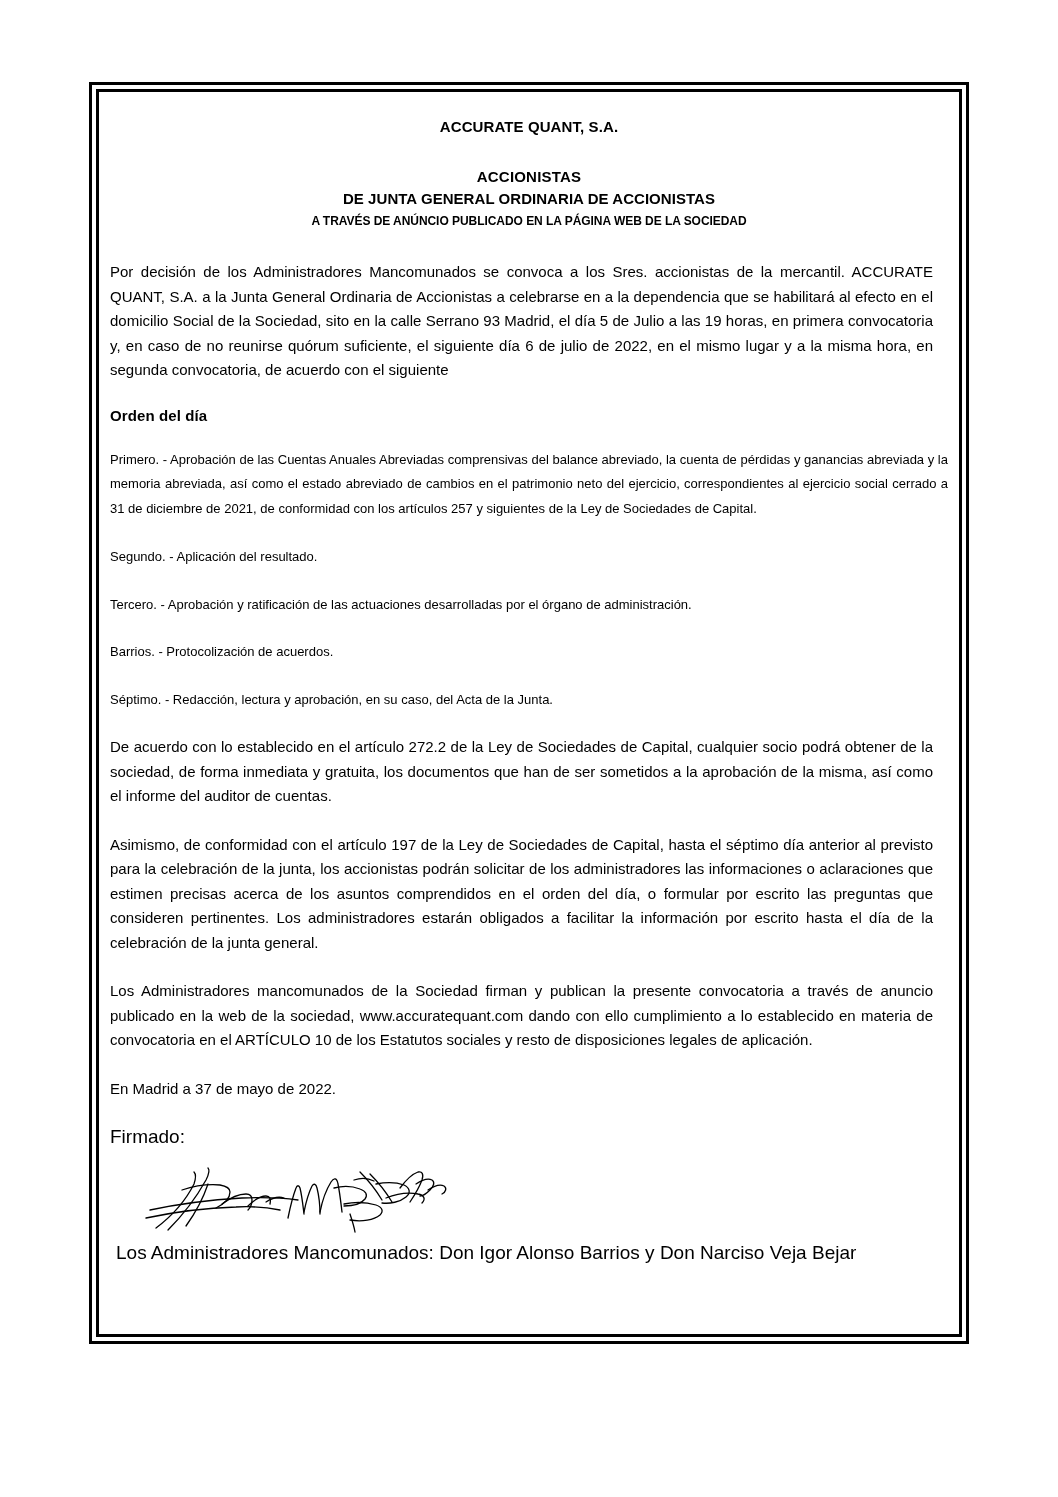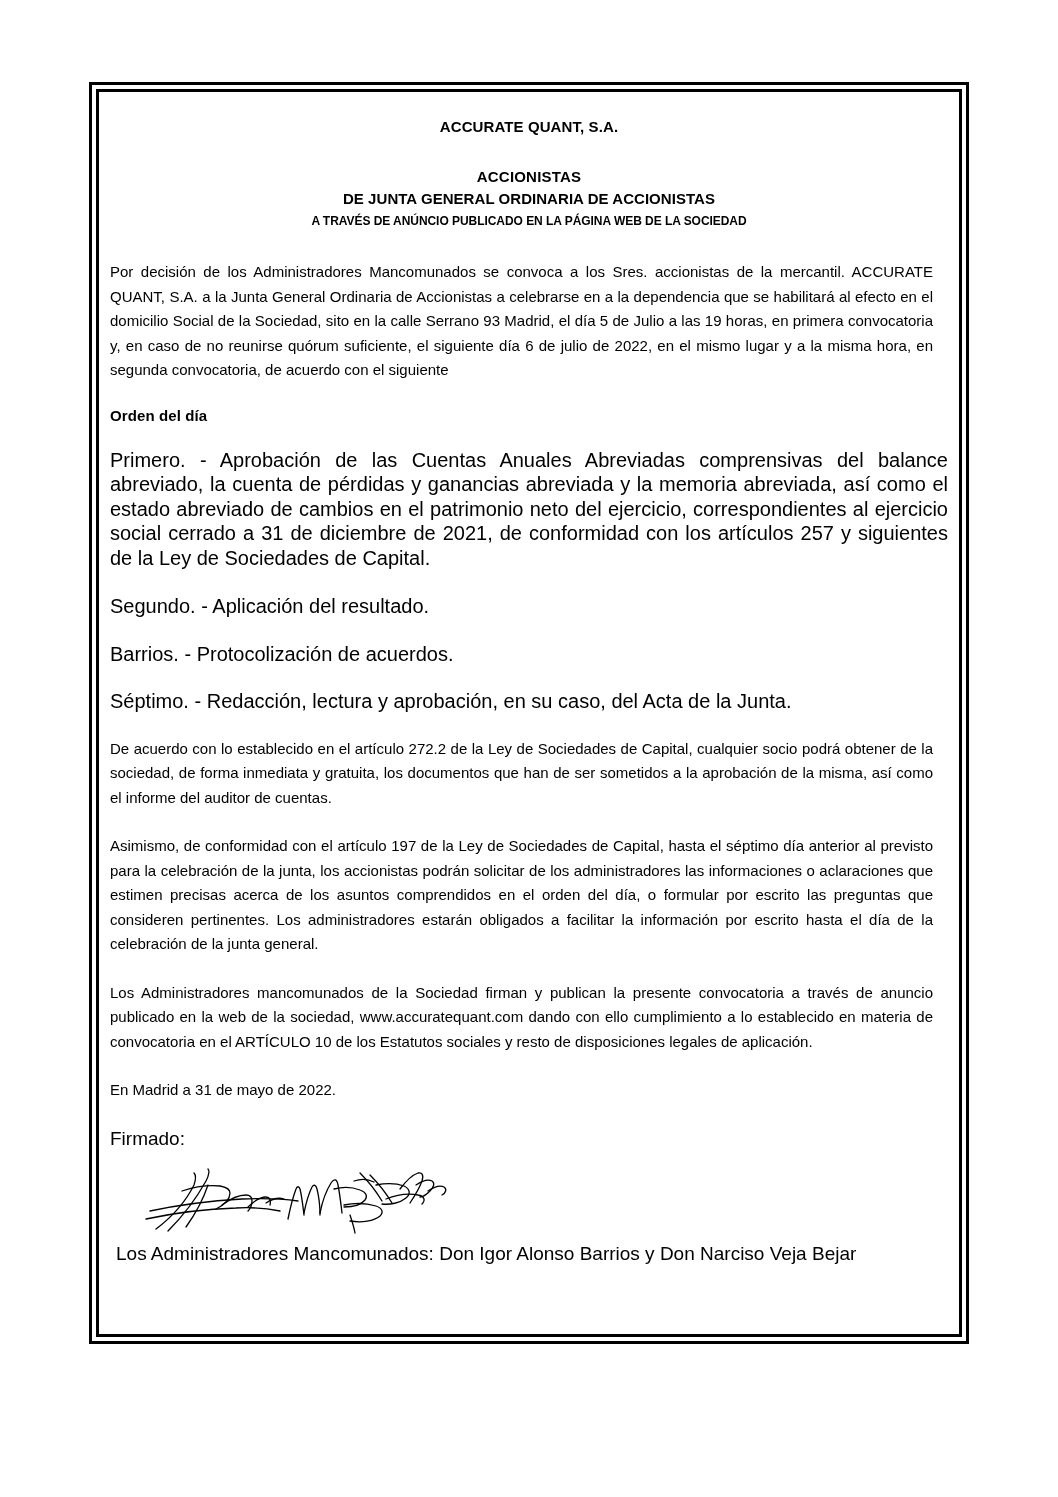--- a/index.html
+++ b/index.html
@@ -92,21 +92,21 @@
     text-align: left;
     font-weight: bold;
     font-size: 15px;
     margin: 0 0 24px 0;
     letter-spacing: 0.1px;
   }
 
   p.agenda-item {
     text-align: justify;
     text-align-last: left;
-    font-size: 20px;
+    font-size: 13px;
     line-height: 24.5px;
     margin: 12px 0 24px 0;
   }
   p.agenda-item.tight {
     margin-bottom: 23px;
   }
 
   p.plain {
     text-align: left;
     font-size: 15px;
@@ -157,33 +157,34 @@
     </div>
 
     <p class="body-par last-line-left">Por decisión de los Administradores Mancomunados se convoca a los Sres. accionistas de la mercantil. ACCURATE QUANT, S.A. a la Junta General Ordinaria de Accionistas a celebrarse en a la dependencia que se habilitará al efecto en el domicilio Social de la Sociedad, sito en la calle Serrano 93 Madrid, el día 5 de Julio a las 19 horas, en primera convocatoria y, en caso de no reunirse quórum suficiente, el siguiente día 6 de julio de 2022, en el mismo lugar y a la misma hora, en segunda convocatoria, de acuerdo con el siguiente</p>
 
     <div class="orden-heading">Orden del día</div>
 
     <p class="agenda-item">Primero. - Aprobación de las Cuentas Anuales Abreviadas comprensivas del balance abreviado, la cuenta de pérdidas y ganancias abreviada y la memoria abreviada, así como el estado abreviado de cambios en el patrimonio neto del ejercicio, correspondientes al ejercicio social cerrado a 31 de diciembre de 2021, de conformidad con los artículos 257 y siguientes de la Ley de Sociedades de Capital.</p>
 
     <p class="agenda-item tight">Segundo. - Aplicación del resultado.</p>
 
+    <p class="agenda-item tight">Tercero. - Aprobación y ratificación de las actuaciones desarrolladas por el órgano de administración.</p>
 
     <p class="agenda-item tight">Barrios. - Protocolización de acuerdos.</p>
 
 
     <p class="agenda-item tight">Séptimo. - Redacción, lectura y aprobación, en su caso, del Acta de la Junta.</p>
 
     <p class="body-par last-line-left">De acuerdo con lo establecido en el artículo 272.2 de la Ley de Sociedades de Capital, cualquier socio podrá obtener de la sociedad, de forma inmediata y gratuita, los documentos que han de ser sometidos a la aprobación de la misma, así como el informe del auditor de cuentas.</p>
 
     <p class="body-par last-line-left">Asimismo, de conformidad con el artículo 197 de la Ley de Sociedades de Capital,    hasta el séptimo día anterior al previsto para la celebración de la junta, los accionistas podrán solicitar de los administradores las informaciones o aclaraciones que estimen precisas acerca de los asuntos comprendidos en el orden del día, o formular por escrito las preguntas que consideren pertinentes. Los administradores estarán obligados a facilitar la información por escrito hasta el día de la celebración de la junta general.</p>
 
     <p class="body-par last-line-left">Los Administradores mancomunados de la Sociedad firman y publican la presente convocatoria a través de anuncio publicado en la web de la sociedad, www.accuratequant.com dando con ello cumplimiento a lo establecido en materia de convocatoria en el ARTÍCULO 10 de los Estatutos sociales y resto de disposiciones legales de aplicación.</p>
 
-    <p class="plain">En Madrid a 31 de mayo de 2022.</p>
+    <p class="plain">En Madrid a 37 de mayo de 2022.</p>
 
     <p class="sign-label">Firmado:</p>
 
     <div class="signature-area">
       <svg width="320" height="80" viewBox="0 0 320 80" fill="none" stroke="#000000" stroke-width="1.3" stroke-linecap="round">
 
         <path d="M12 56 C40 50, 70 46, 104 44 C126 43, 146 44, 160 46"></path>
         <path d="M8 64 C36 58, 66 54, 98 53 C116 52, 132 54, 142 56"></path>
         <path d="M18 74 C34 62, 48 46, 56 30 C58 24, 58 20, 56 18"></path>
         <path d="M30 76 C44 62, 58 44, 68 26 C71 20, 72 16, 70 14"></path>

